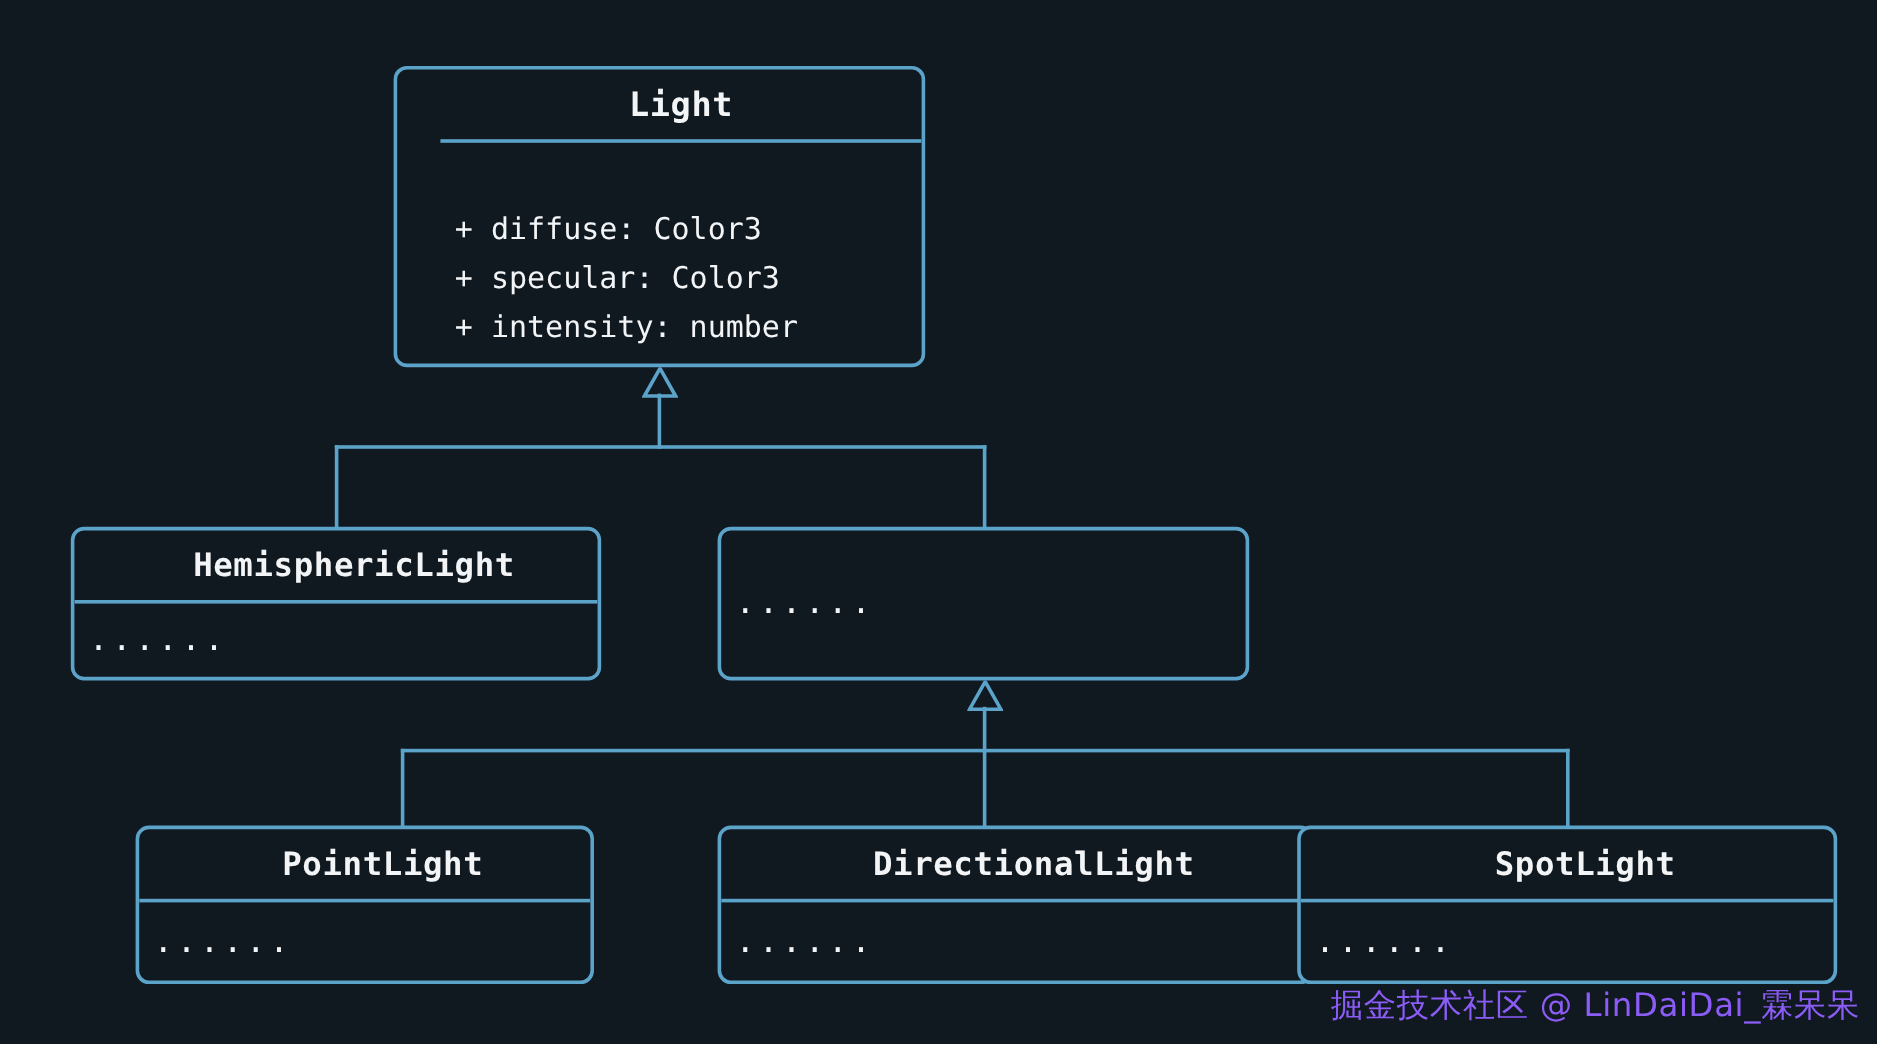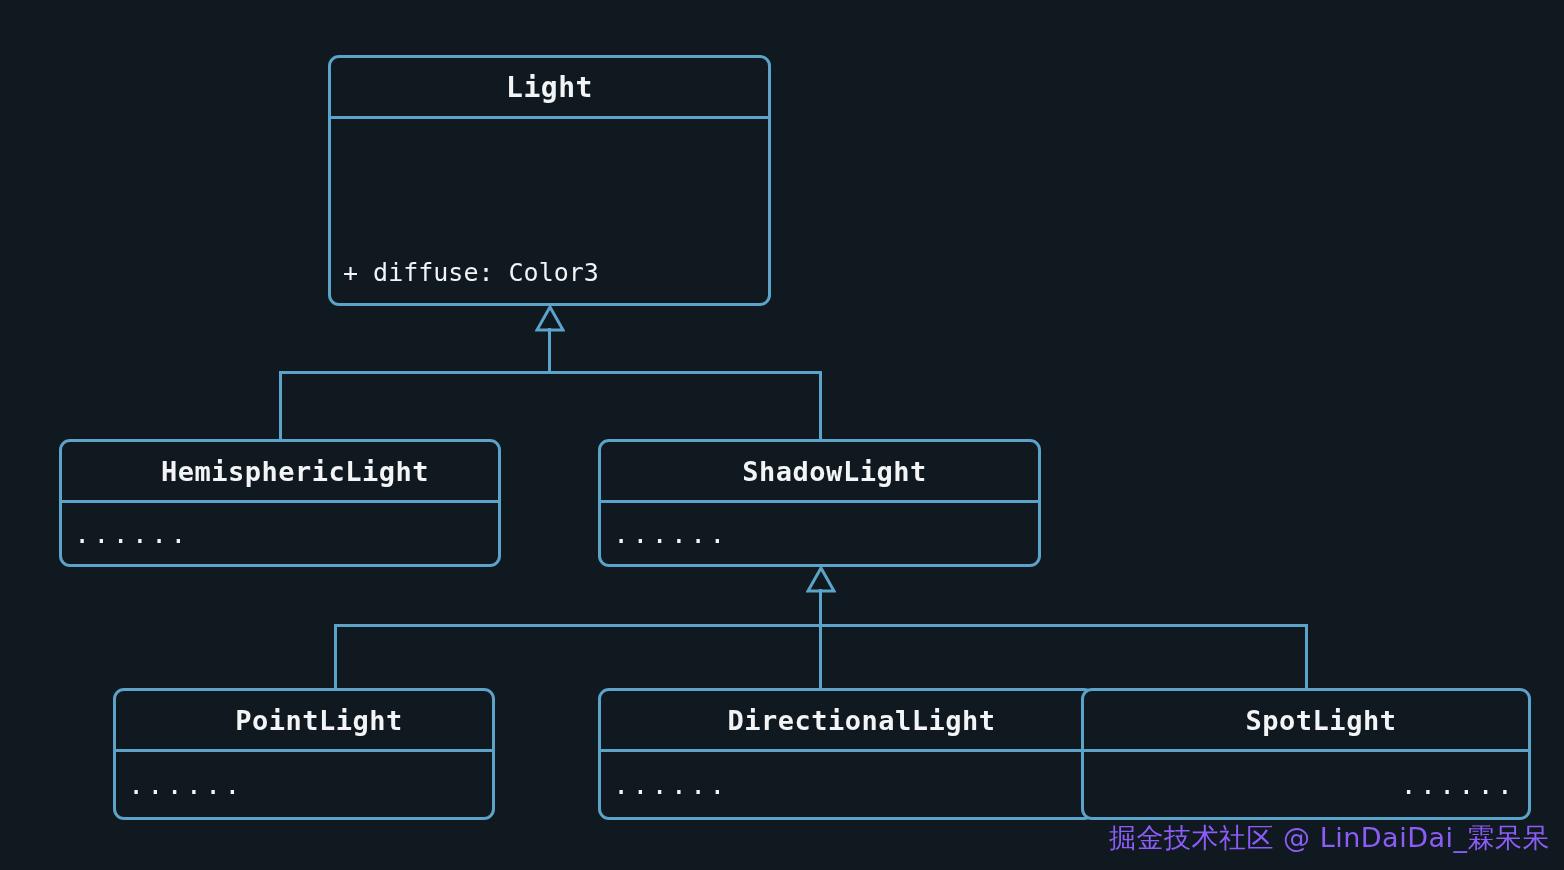--- a/index.html
+++ b/index.html
@@ -46,35 +46,35 @@
     justify-content: center;
     padding: 0 12px;
   }
   .uml-attr {
     color: #f2f4f6;
     white-space: pre;
     line-height: 1.52;
   }
 
   
-  .box-light { left: 328px; top: 55px; width: 443px; height: 251px; }
+  .box-light { left: 328px; top: 55px; width: 443px; height: 251px; padding-left: 36px; }
   .box-light .uml-title { height: 61px; font-size: 28px; }
   .box-light .uml-body { padding: 6px 12px 10px 12px; justify-content: flex-end; }
   .box-light .uml-attr { font-size: 25px; line-height: 1.64; }
 
   
   .box-sub .uml-title { height: 61px; font-size: 27px; padding-left: 30px; }
   .box-sub .uml-body { padding: 0 12px; justify-content: center; }
   .box-sub .uml-attr { font-size: 27px; letter-spacing: 3px; }
 
   .box-hemispheric   { left: 59px;   top: 439px; width: 442px; height: 128px; }
   .box-shadow        { left: 598px;  top: 439px; width: 443px; height: 128px; }
   .box-point         { left: 113px;  top: 688px; width: 382px; height: 132px; }
   .box-directional   { left: 598px;  top: 688px; width: 497px; height: 132px; }
-  .box-spot          { left: 1081px; top: 688px; width: 450px; height: 132px; text-align: right; }
+  .box-spot          { left: 1081px; top: 688px; width: 450px; height: 132px; }
 
   
   .conn {
     position: absolute;
     background: #5ba3c9;
   }
   .conn-v { width: 3px; }
   .conn-h { height: 3px; }
 
   
@@ -99,20 +99,22 @@
 </style>
 </head>
 <body>
 
 <div id="canvas">
 
   <div class="uml-box box-light">
     <div class="uml-title">Light</div>
     <div class="uml-body">
       <div class="uml-attr">+ diffuse: Color3</div>
+      <div class="uml-attr">+ specular: Color3</div>
+      <div class="uml-attr">+ intensity: number</div>
     </div>
   </div>
 
   <div class="arrow-head" style="left:535px; top:306px;">
     <svg width="30" height="26" viewBox="0 0 30 26">
       <polygon points="15,1 28,24 2,24" fill="#101820" stroke="#5ba3c9" stroke-width="3" stroke-linejoin="miter"></polygon>
     </svg>
   </div>
 
   <div class="conn conn-v" style="left:548px; top:328px; height:46px;"></div>
@@ -124,21 +126,20 @@
   <div class="conn conn-v" style="left:819px; top:371px; height:70px;"></div>
 
   <div class="uml-box box-sub box-hemispheric">
     <div class="uml-title">HemisphericLight</div>
     <div class="uml-body">
       <div class="uml-attr">......</div>
     </div>
   </div>
 
   <div class="uml-box box-sub box-shadow">
-    <div class="uml-title">ShadowLight</div>
     <div class="uml-body">
       <div class="uml-attr">......</div>
     </div>
   </div>
 
   <div class="arrow-head" style="left:806px; top:567px;">
     <svg width="30" height="26" viewBox="0 0 30 26">
       <polygon points="15,1 28,24 2,24" fill="#101820" stroke="#5ba3c9" stroke-width="3" stroke-linejoin="miter"></polygon>
     </svg>
   </div>

